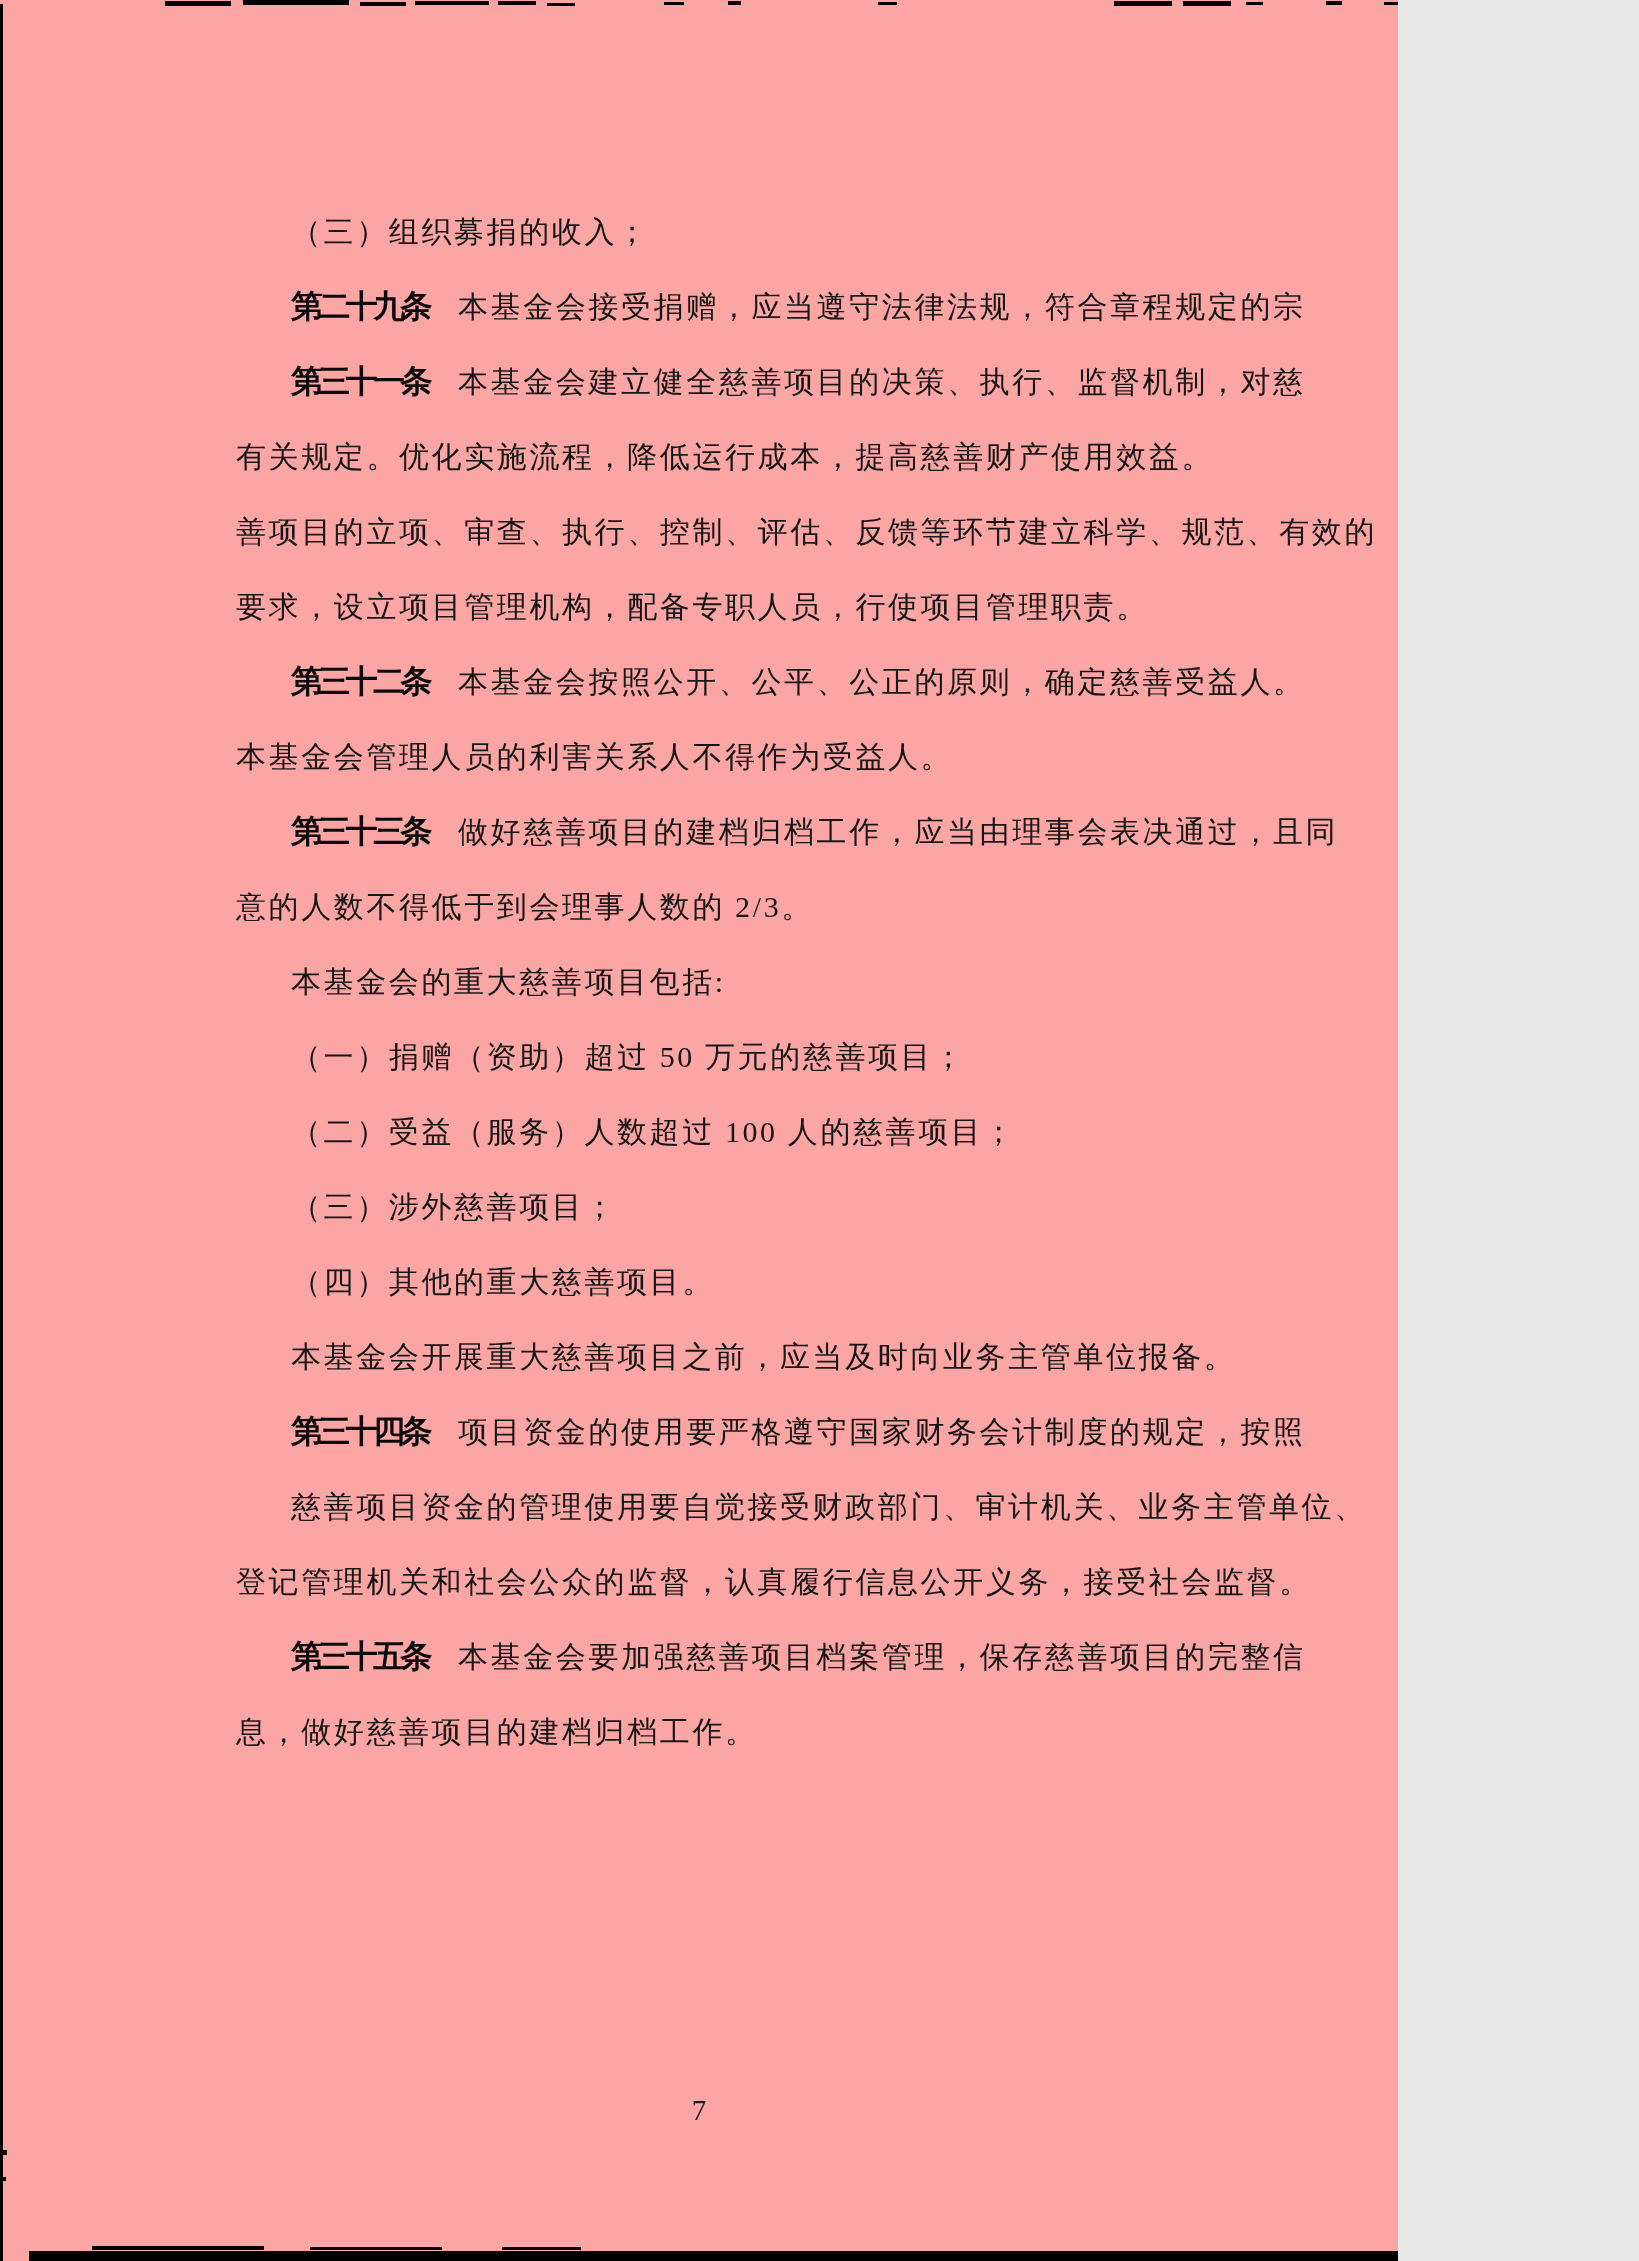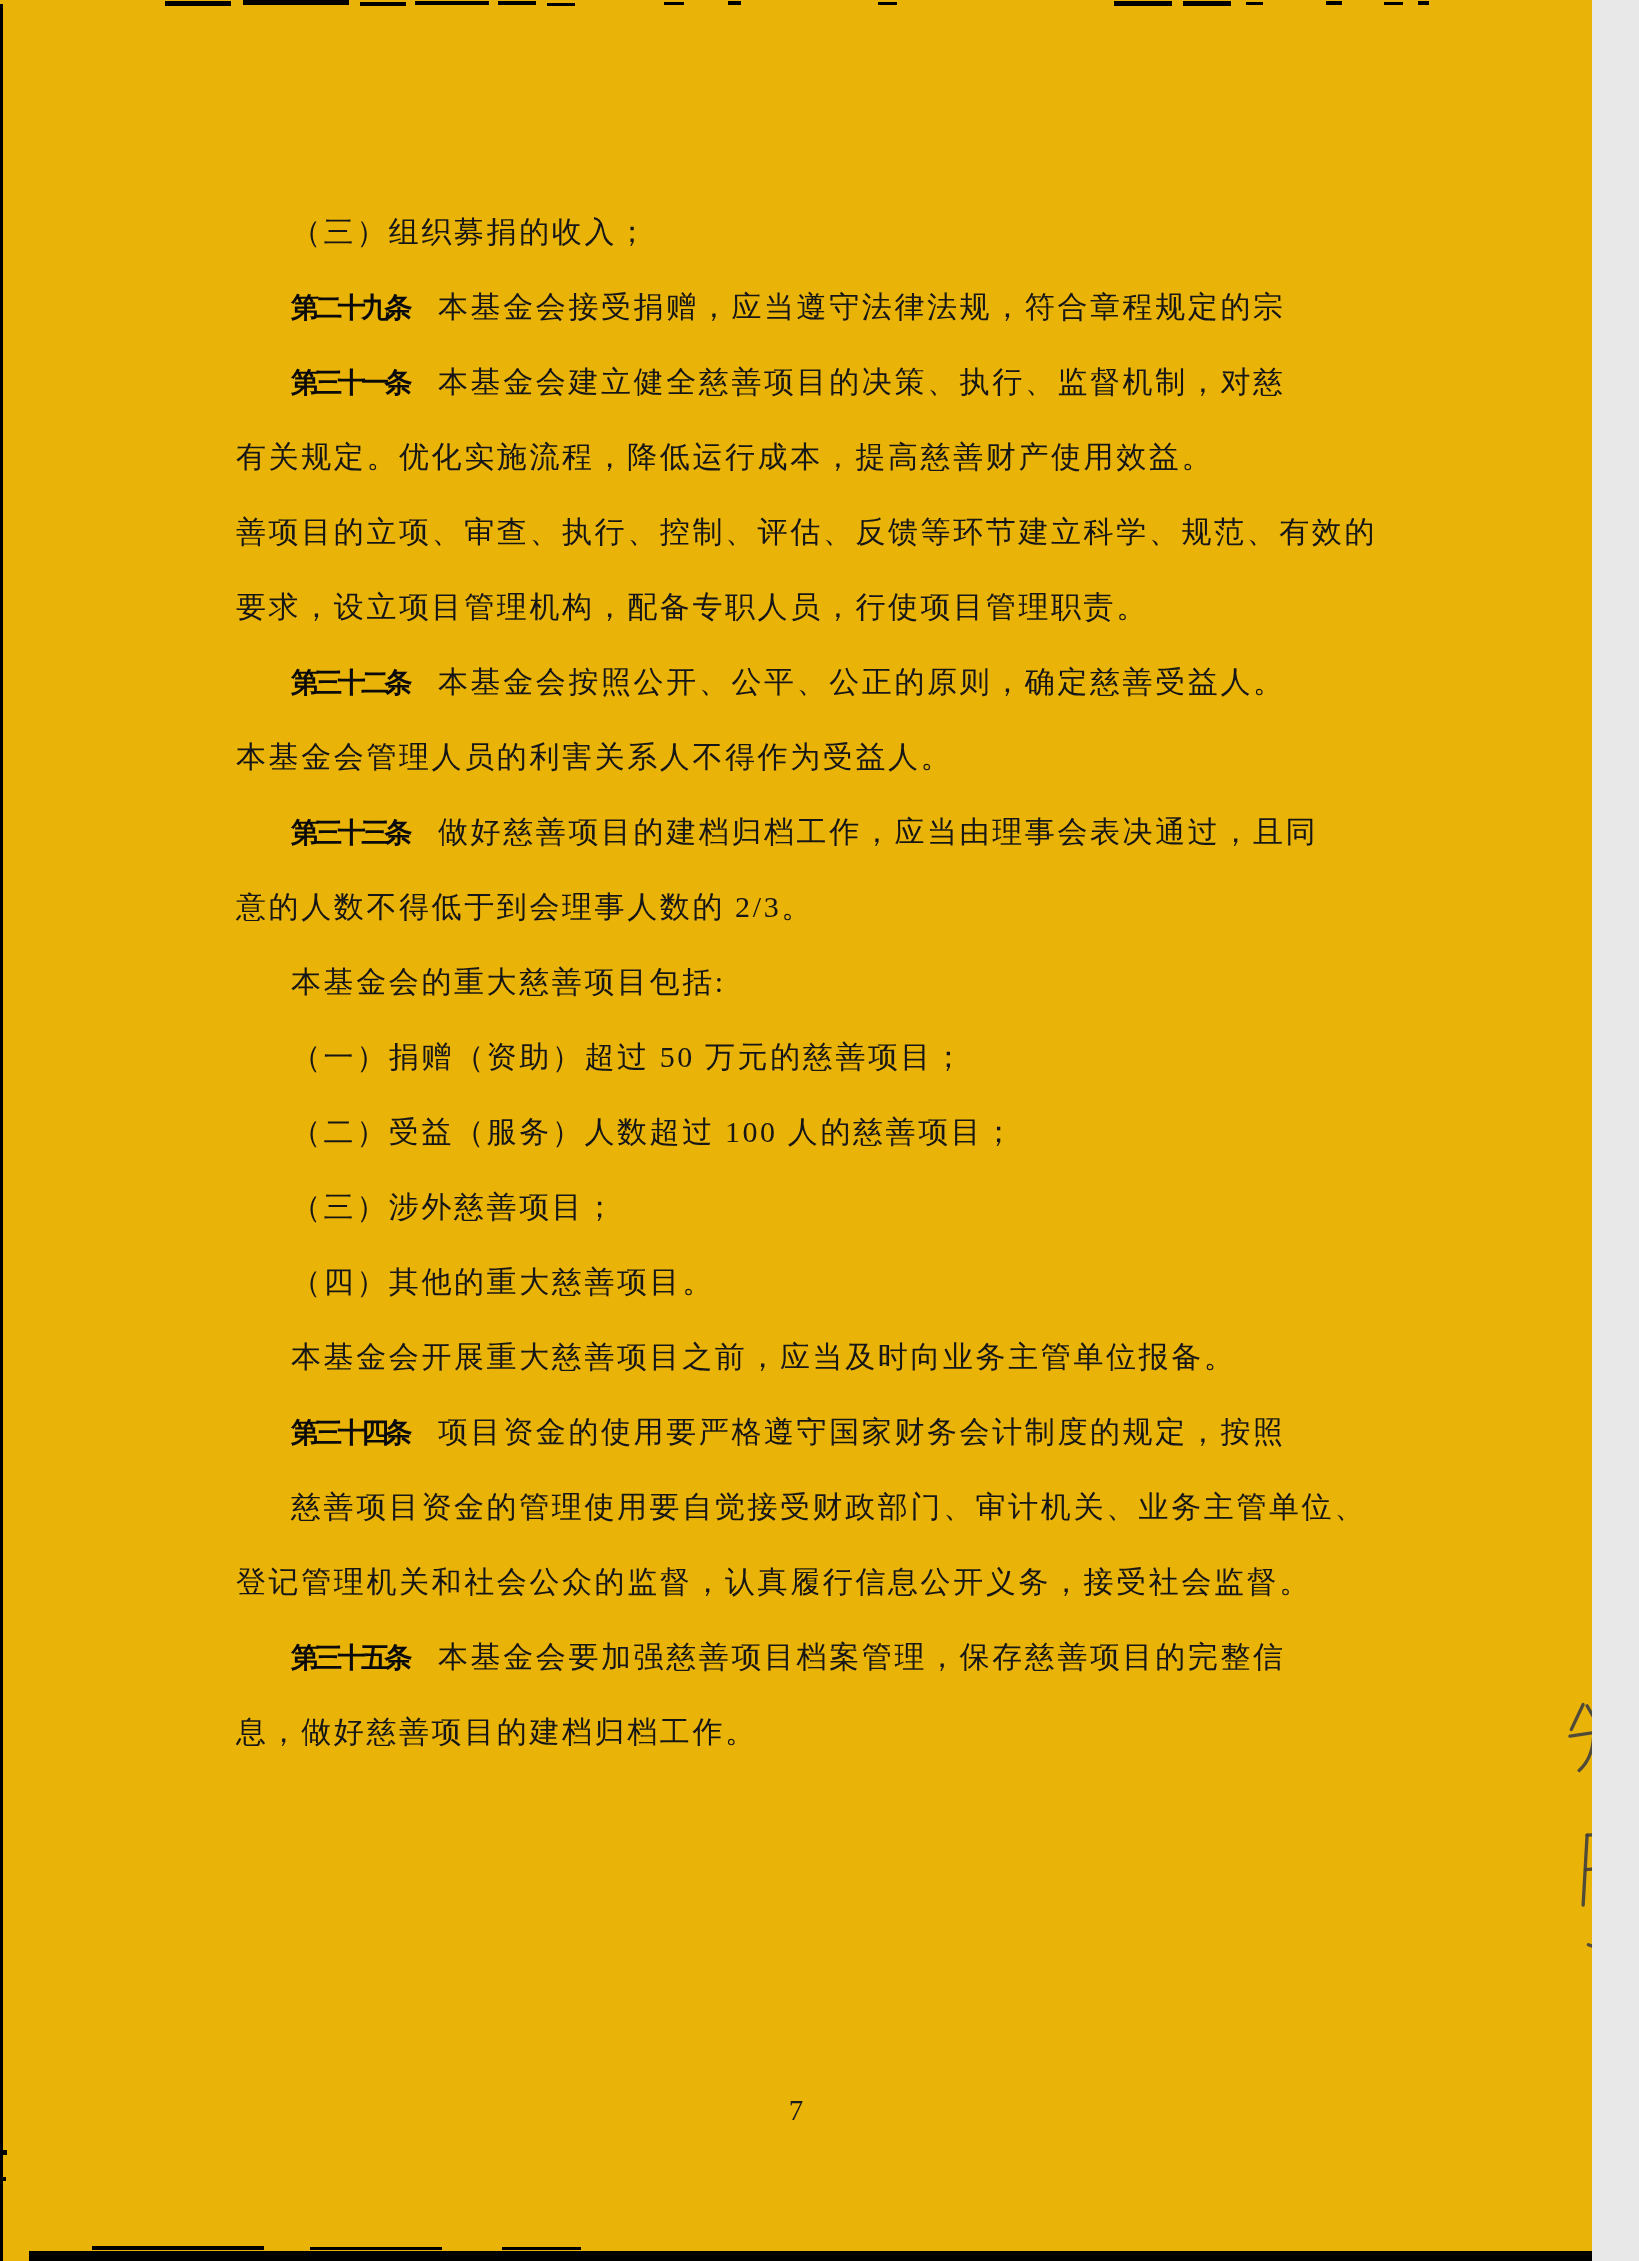--- a/index.html
+++ b/index.html
@@ -2,36 +2,36 @@
 <html style="font-size:10.6px"><head>
 <meta charset="utf-8">
 <style>
   html,body{margin:0;padding:0;}
   body{
     width:1640px;height:2261px;
     background:#e8e8e8;
     font-family:"Liberation Serif","DejaVu Serif",serif;
   }
   .page{
-    position:relative;width:1592px;height:2261px;
-    background:#eab308;overflow:hidden;color:#151515;
+    position:relative;width:1398px;height:2261px;
+    background:#fca5a5;overflow:hidden;color:#151515;
   }
   
   .doc{
     position:absolute;top:194px;left:236px;width:1188px;
   }
   .line{
     height:75px;line-height:75px;
     font-size:30px;letter-spacing:2.6px;
     white-space:nowrap;color:#161616;
   }
   .line.item,.line.article{padding-left:55px;}
   .line b{
     font-family:"Liberation Sans","DejaVu Sans",sans-serif;
-    font-weight:900;font-size:28px;letter-spacing:-4.6px;
+    font-weight:900;font-size:32px;letter-spacing:-4.6px;
     margin-right:30px;color:#0a0a0a;
   }
   .pagenum{
     position:absolute;top:2094px;left:0;width:100%;
     text-align:center;font-size:29px;line-height:32px;color:#1c1c1c;
   }
   
   .mark{position:absolute;background:#000;}
   .bleed{position:absolute;left:0;top:0;width:1640px;height:2261px;pointer-events:none;}
   .bleed path{stroke:#3f3f3f;stroke-width:5;fill:none;stroke-linecap:round;opacity:.9;}

